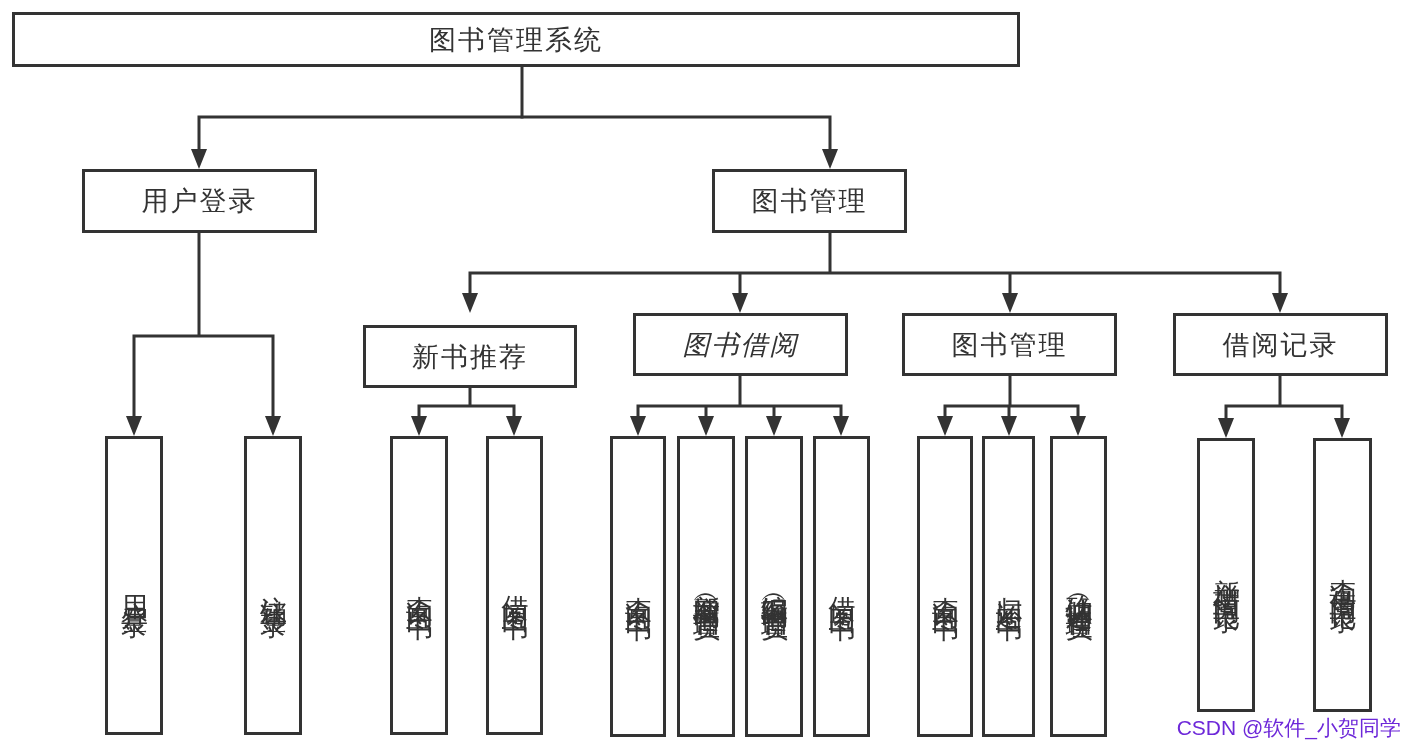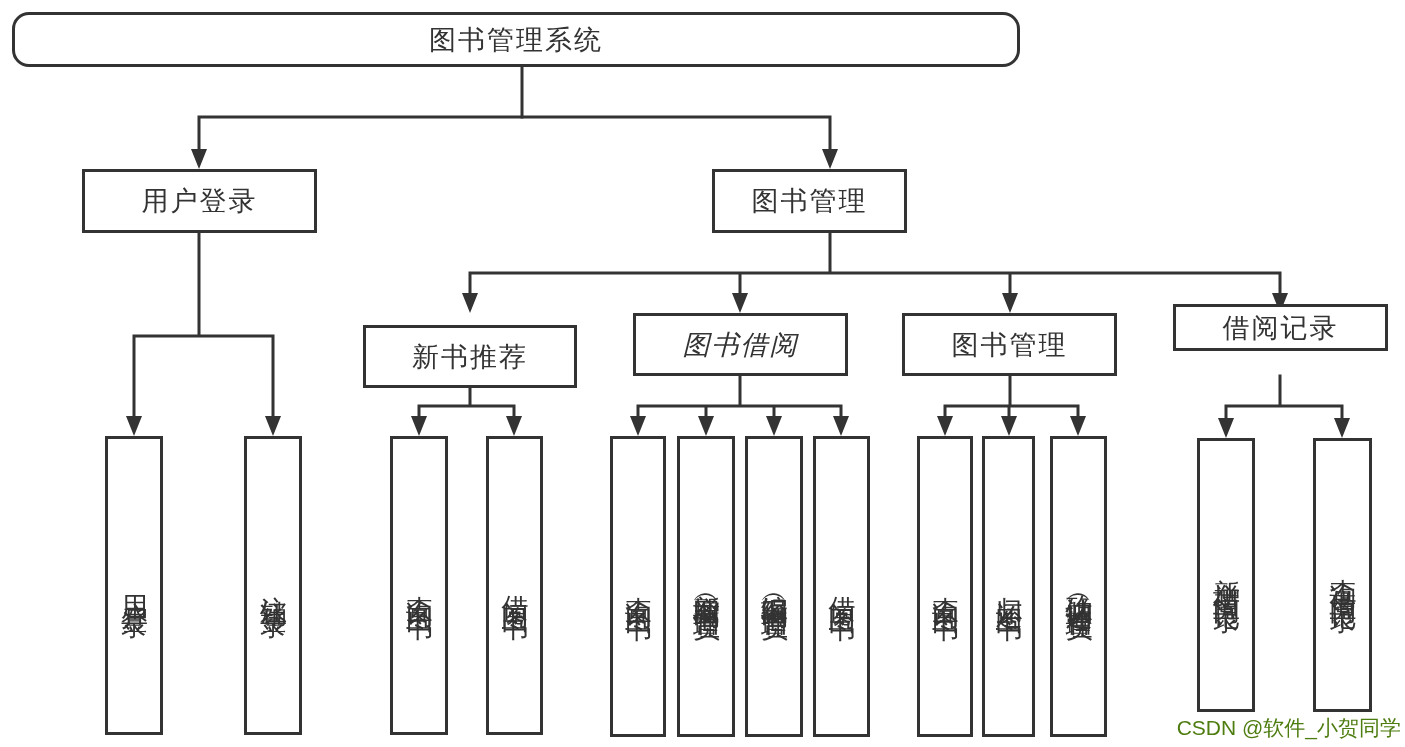--- a/index.html
+++ b/index.html
@@ -42,21 +42,21 @@
     line-height: 1;
   }
   .leaf-long {
     letter-spacing: 3px;
   }
   .watermark {
     position: absolute;
     top: 714px;
     right: 4px;
     font-size: 21px;
-    color: #4d7c0f;
+    color: #6d28d9;
     letter-spacing: 0;
     z-index: 5;
   }
 </style>
 </head>
 <body>
 
 <div class="stage">
 
   <svg class="connector-layer" viewBox="0 0 1405 747" xmlns="http://www.w3.org/2000/svg">
@@ -86,29 +86,29 @@
       <polygon points="766,416 782,416 774,436"></polygon>
       <polygon points="833,416 849,416 841,436"></polygon>
       <polygon points="937,416 953,416 945,436"></polygon>
       <polygon points="1001,416 1017,416 1009,436"></polygon>
       <polygon points="1070,416 1086,416 1078,436"></polygon>
       <polygon points="1218,418 1234,418 1226,438"></polygon>
       <polygon points="1334,418 1350,418 1342,438"></polygon>
     </g>
   </svg>
 
-  <div class="node" style="left:12px; top:12px; width:1008px; height:55px;border-radius:17px;">图书管理系统</div>
+  <div class="node" style="left:12px; top:12px; width:1008px; height:55px;">图书管理系统</div>
 
   <div class="node" style="left:82px; top:169px; width:235px; height:64px;">用户登录</div>
   <div class="node" style="left:712px; top:169px; width:195px; height:64px;">图书管理</div>
 
   <div class="node" style="left:363px; top:313px; width:214px; height:63px;margin-top:12px;">新书推荐</div>
   <div class="node" style="left:633px; top:313px; width:215px; height:63px;font-style:italic;">图书借阅</div>
   <div class="node" style="left:902px; top:313px; width:215px; height:63px;">图书管理</div>
-  <div class="node" style="left:1173px; top:304px; width:215px; height:47px;">借阅记录</div>
+  <div class="node" style="left:1173px; top:313px; width:215px; height:63px;">借阅记录</div>
 
   <div class="node leaf" style="left:105px; top:436px; width:58px; height:299px;">用户登录</div>
   <div class="node leaf" style="left:244px; top:436px; width:58px; height:299px;">注销登录</div>
 
   <div class="node leaf" style="left:390px; top:436px; width:58px; height:299px;">查询图书</div>
   <div class="node leaf" style="left:486px; top:436px; width:57px; height:299px;">借阅图书</div>
 
   <div class="node leaf" style="left:610px; top:436px; width:56px; height:301px;">查询图书</div>
   <div class="node leaf leaf-long" style="left:677px; top:436px; width:58px; height:301px;">新增图书（管理员）</div>
   <div class="node leaf leaf-long" style="left:745px; top:436px; width:58px; height:301px;">编辑图书（管理员）</div>

